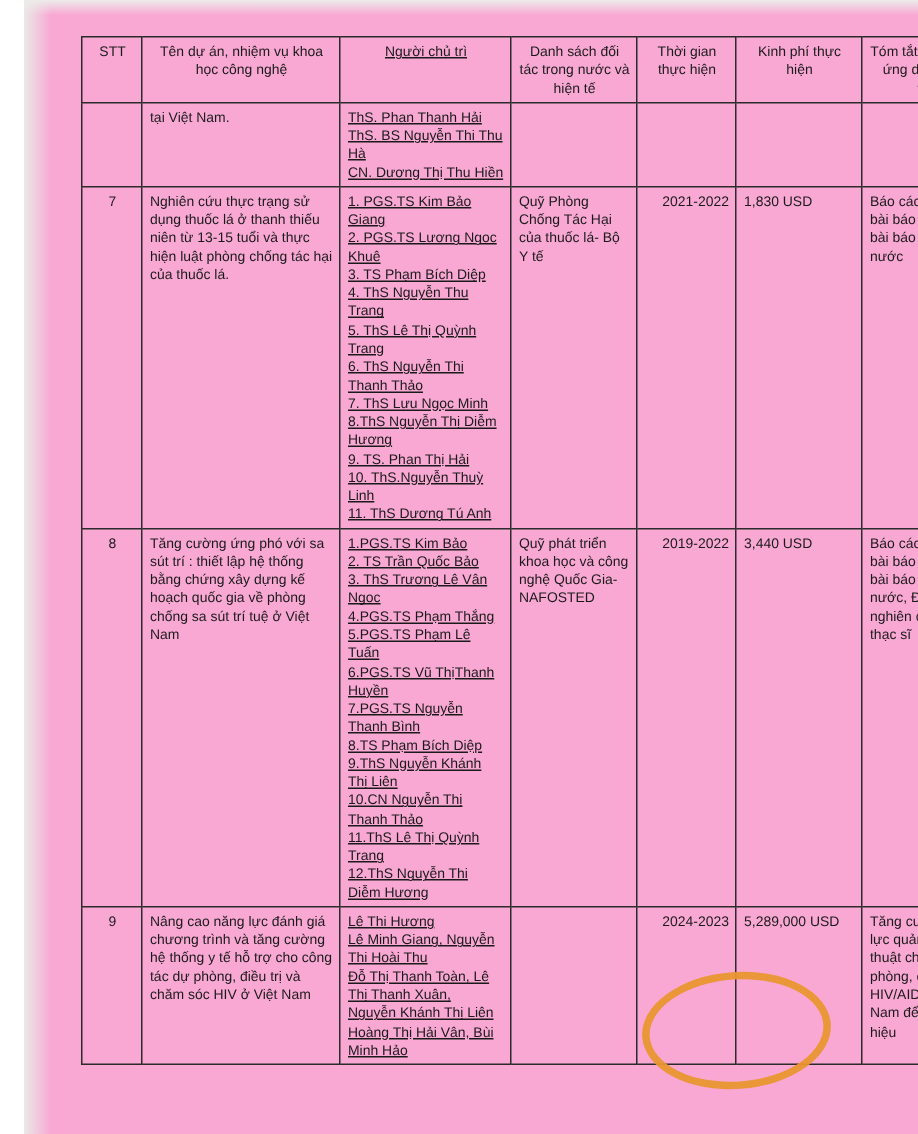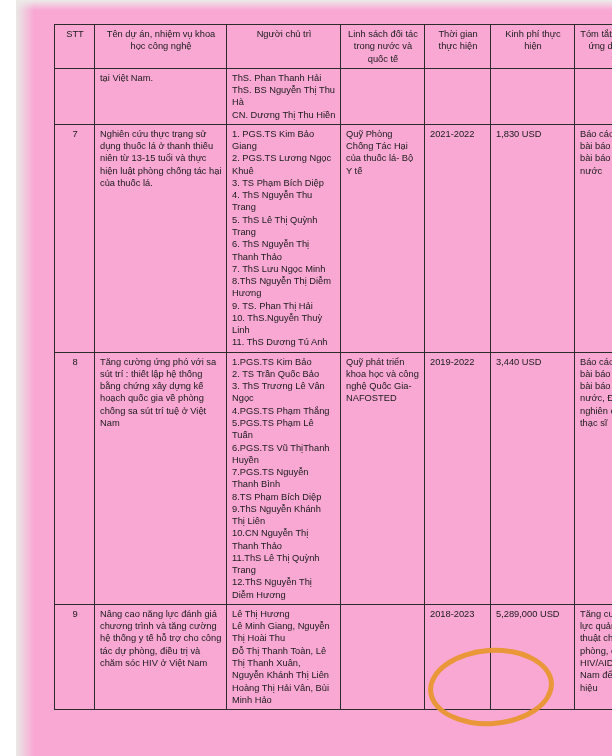--- a/index.html
+++ b/index.html
@@ -43,23 +43,23 @@
     color: #1a1a1a;
   }
   th.hdr {
     text-align: center;
     vertical-align: middle;
     font-size: 9.3px;
     padding: 6px 3px;
   }
   .c-stt { width: 30px; text-align: center; vertical-align: middle; }
   .c-name { width: 122px; margin-top: 16px; }
-  .c-lead { width: 104px; }
+  .c-lead { width: 104px; text-decoration: underline; }
   .c-partner { width: 74px; }
-  .c-time { width: 56px; text-align: left; }
+  .c-time { width: 56px; text-align: right; }
   .c-fund { width: 74px; text-align: left; }
   .c-result { width: 78px; }
 
   .mid { vertical-align: middle; }
   .nowrap-num { white-space: nowrap; }
 
   .lines { white-space: pre-line; }
 
   
   .annot-ellipse {
@@ -94,21 +94,21 @@
   <div class="scan-edge-left"></div>
   <div class="scan-edge-top"></div>
 
   <div class="table-wrap">
     <table class="doc">
       <thead>
         <tr>
           <th class="hdr c-stt">STT</th>
           <th class="hdr c-name">Tên dự án, nhiệm vụ khoa học công nghệ</th>
           <th class="hdr c-lead">Người chủ trì</th>
-          <th class="hdr c-partner">Linh sách đối tác trong nước và quốc tế</th>
+          <th class="hdr c-partner">Danh sách đối tác trong nước và hiện tế</th>
           <th class="hdr c-time">Thời gian thực hiện</th>
           <th class="hdr c-fund">Kinh phí thực hiện</th>
           <th class="hdr c-result">Tóm tắt sản phẩm, ứng dụng thực tiễn</th>
         </tr>
       </thead>
       <tbody>
         <tr>
           <td class="c-stt"></td>
           <td class="c-name lines">tại Việt Nam.</td>
           <td class="c-lead lines">ThS. Phan Thanh Hải
@@ -160,21 +160,21 @@
         </tr>
         <tr>
           <td class="c-stt mid">9</td>
           <td class="c-name lines mid">Nâng cao năng lực đánh giá chương trình và tăng cường hệ thống y tế hỗ trợ cho công tác dự phòng, điều trị và chăm sóc HIV ở Việt Nam</td>
           <td class="c-lead lines">Lê Thị Hương
 Lê Minh Giang, Nguyễn Thị Hoài Thu
 Đỗ Thị Thanh Toàn, Lê Thị Thanh Xuân,
 Nguyễn Khánh Thị Liên
 Hoàng Thị Hải Vân, Bùi Minh Hảo</td>
           <td class="c-partner lines mid"></td>
-          <td class="c-time mid">2018-2023</td>
+          <td class="c-time mid">2024-2023</td>
           <td class="c-fund mid nowrap-num">5,289,000 USD</td>
           <td class="c-result lines">Tăng cường năng lực quản lý kỹ thuật cho hệ thống phòng, chống HIV/AIDS Việt Nam để đối phó hiệu</td>
         </tr>
       </tbody>
     </table>
   </div>
 
   <div class="annot-ellipse"></div>
 </div>
 

